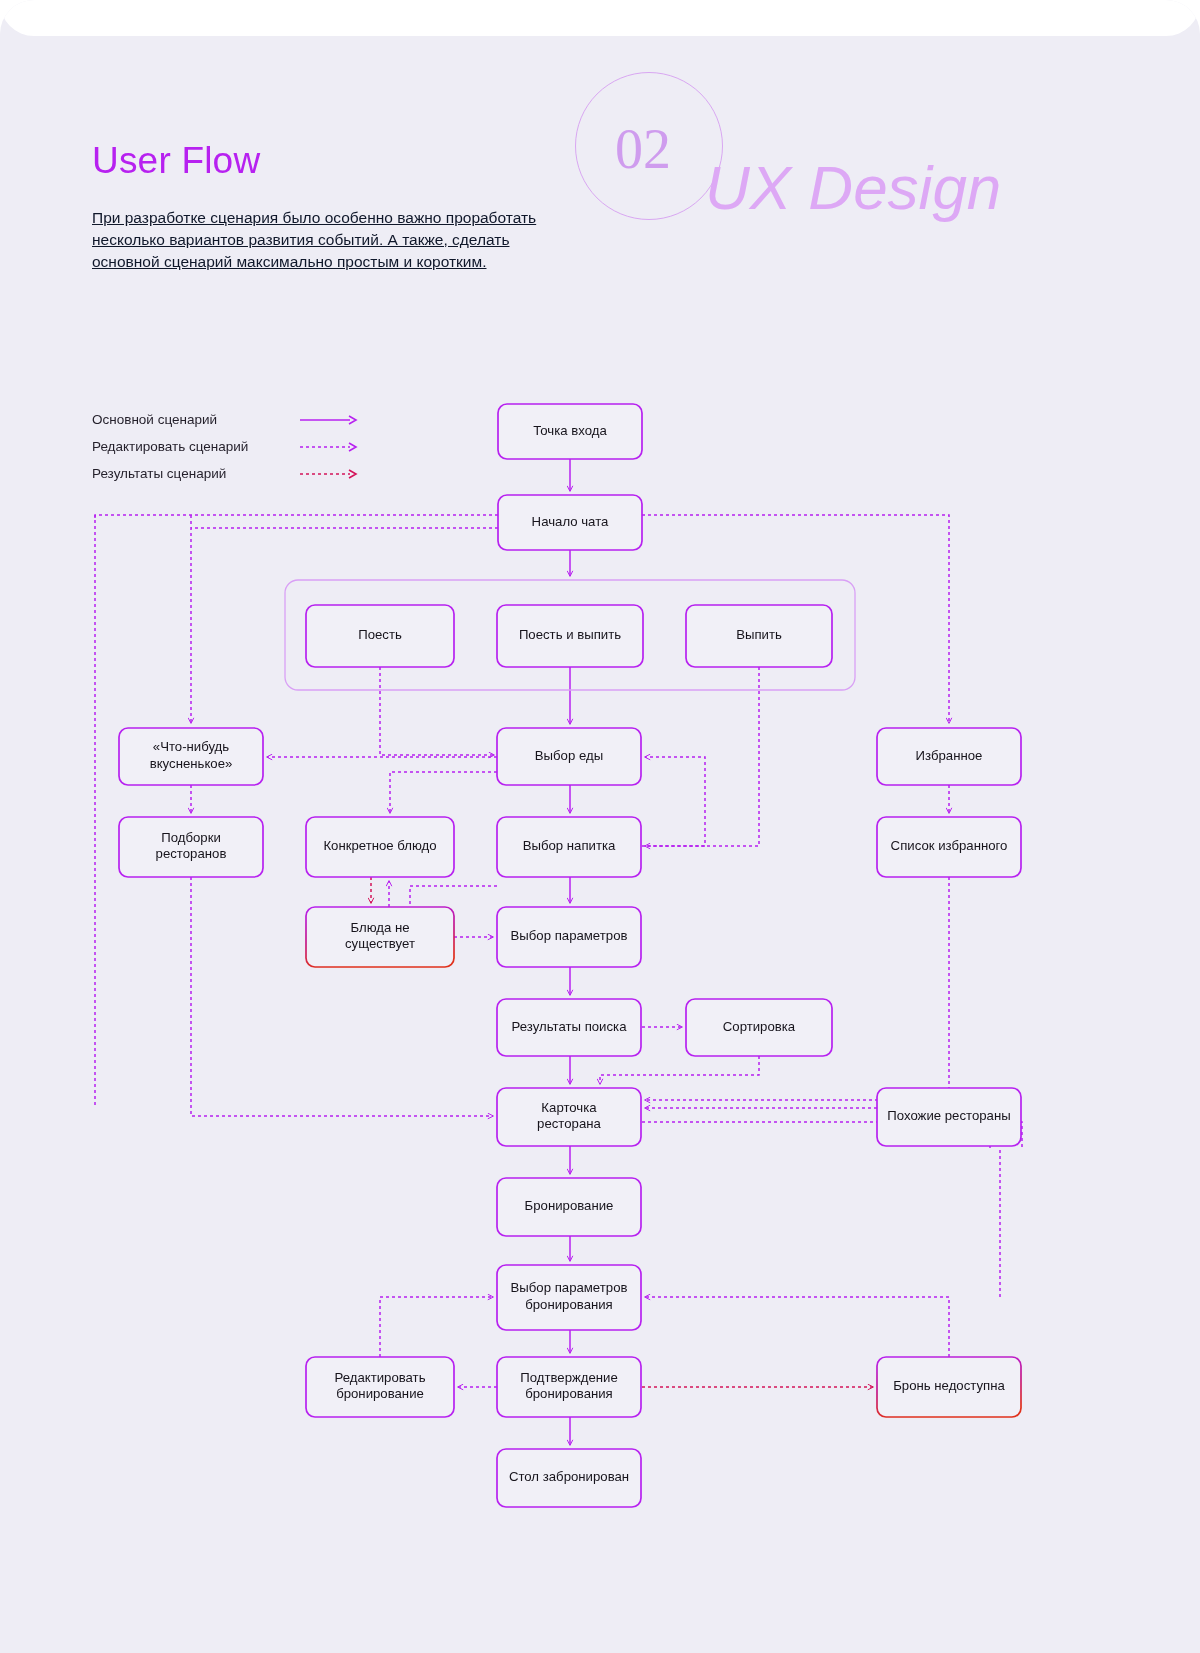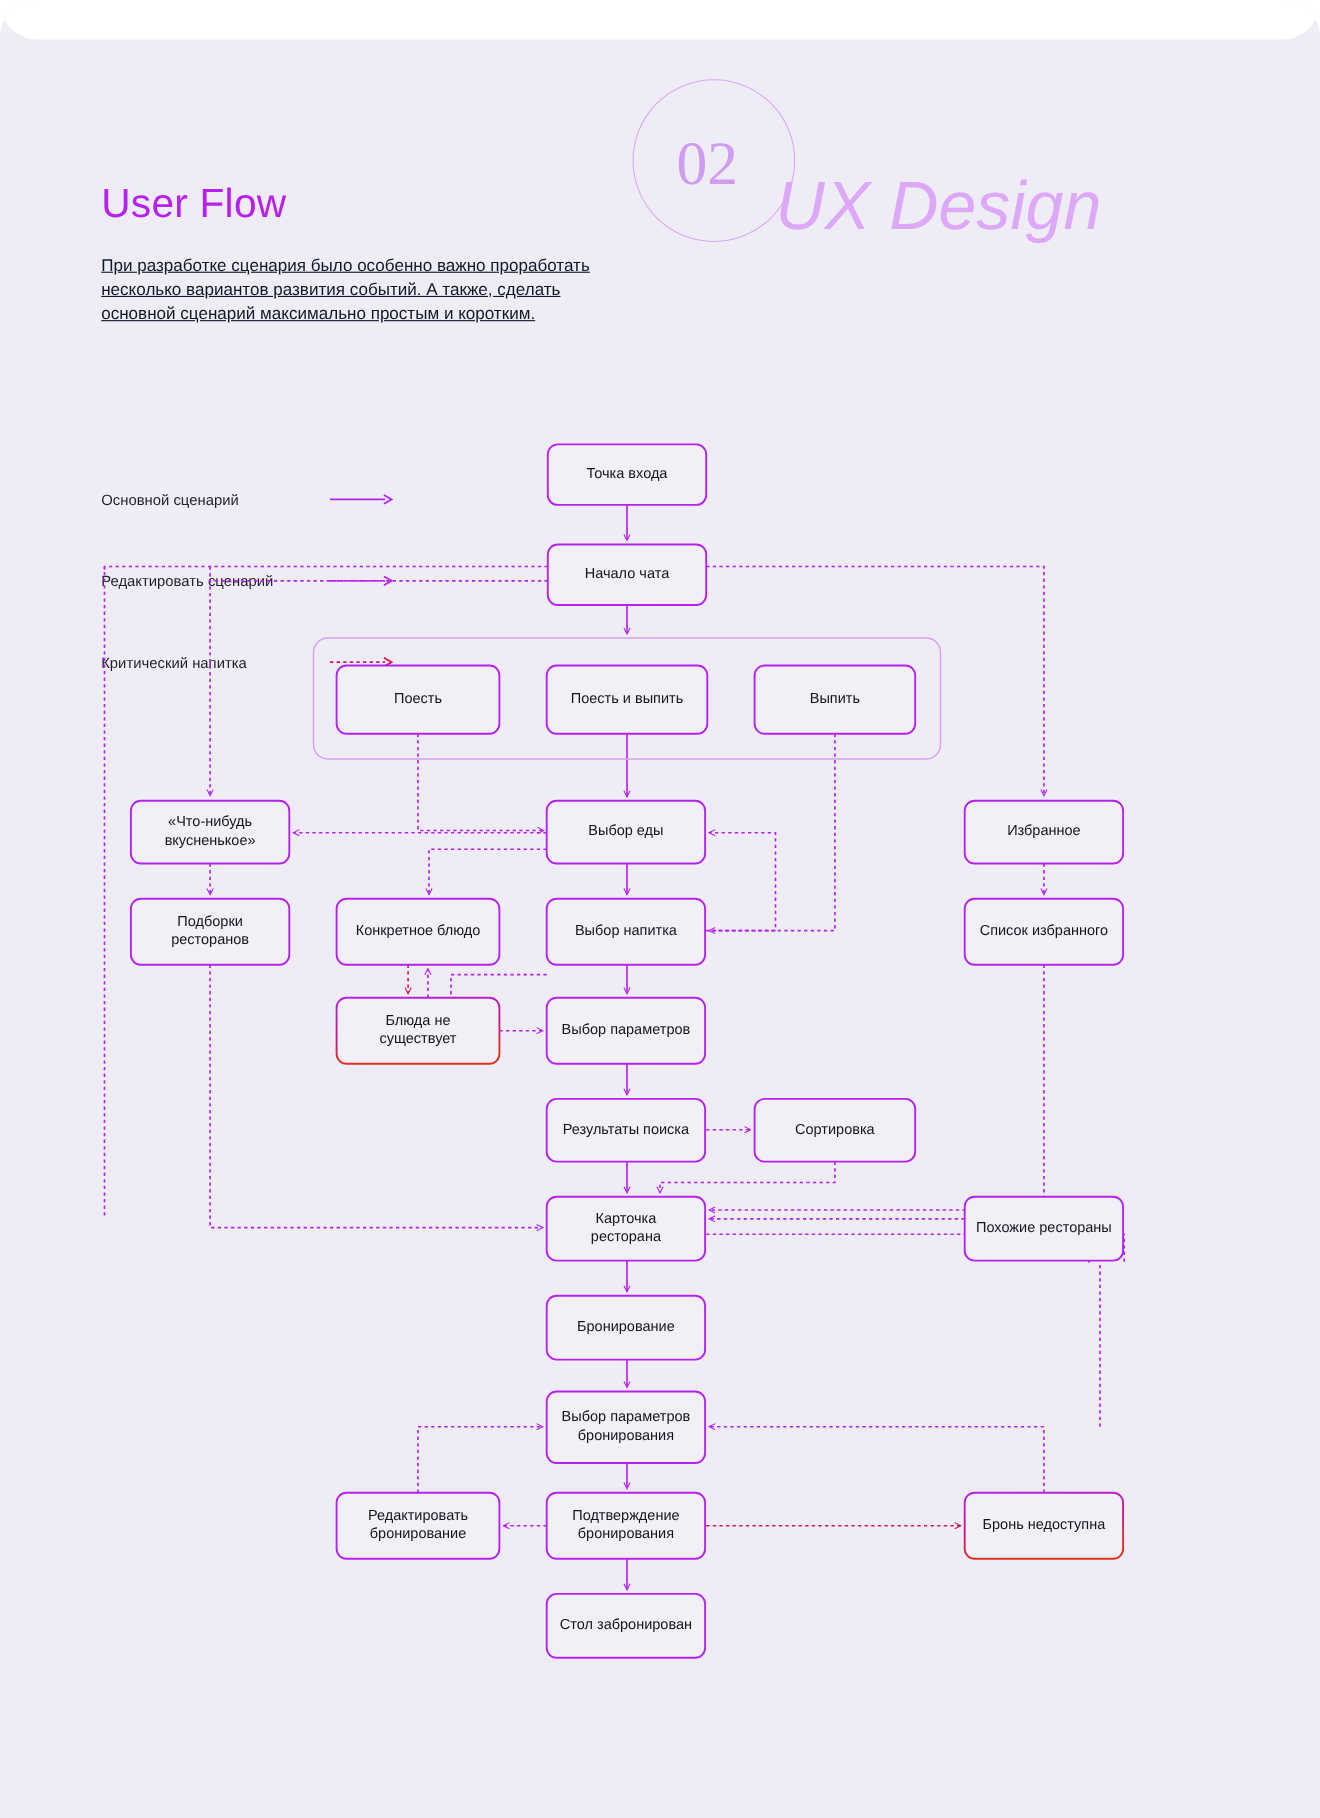--- a/index.html
+++ b/index.html
@@ -17,21 +17,21 @@
     overflow: hidden;
   }
   #top-white {
     position: absolute; left: 0; top: 0;
     width: 1200px; height: 36px;
     background: #ffffff;
     border-radius: 0 0 34px 34px;
   }
 
   
-  #header { position: absolute; left: 92px; top: 140px; width: 520px; margin-top: 24px; }
+  #header { position: absolute; left: 92px; top: 140px; width: 520px; }
   #flow-title {
     font-size: 37px; font-weight: 400; color: #b721f0;
     letter-spacing: 0.2px; line-height: 1.15;
   }
   #flow-desc {
     margin-top: 24px;
     font-size: 15.5px; line-height: 1.42; color: #0f172a;
     max-width: 470px;
     text-decoration: underline;
   }
@@ -51,21 +51,21 @@
   }
   #badge-label {
     position: absolute; left: 130px; top: 85px;
     font-size: 62px; font-weight: 400; color: #dda8f5;
     line-height: 1; white-space: nowrap; font-style: italic;
   }
 
   
   #legend { position: absolute; left: 92px; top: 400px; }
   .legend-row {
-    display: flex; align-items: flex-start; height: 27px; margin-top: 47px;
+    display: flex; align-items: flex-end; height: 27px;
   }
   .legend-label {
     font-size: 13.5px; color: #231f2a; width: 208px;
   }
   .legend-art { width: 60px; height: 14px; }
 
   
   #chart { position: absolute; left: 0; top: 0; width: 1200px; height: 1653px; }
   .node-txt {
     font-family: "Liberation Sans", sans-serif;
@@ -99,21 +99,21 @@
       </svg>
     </div>
     <div class="legend-row">
       <span class="legend-label">Редактировать сценарий</span>
       <svg class="legend-art" viewBox="0 0 60 14">
         <line x1="0" y1="7" x2="50" y2="7" stroke="#b721f0" stroke-width="1.6" stroke-dasharray="3 3"></line>
         <path d="M49 3 L56 7 L49 11" fill="none" stroke="#b721f0" stroke-width="1.6"></path>
       </svg>
     </div>
     <div class="legend-row">
-      <span class="legend-label">Критический напитка</span>
+      <span class="legend-label">Результаты сценарий</span>
       <svg class="legend-art" viewBox="0 0 60 14">
         <line x1="0" y1="7" x2="50" y2="7" stroke="#d4145a" stroke-width="1.6" stroke-dasharray="3 3"></line>
         <path d="M49 3 L56 7 L49 11" fill="none" stroke="#d4145a" stroke-width="1.6"></path>
       </svg>
     </div>
   </div>
 
   <svg id="chart" viewBox="0 0 1200 1653">
     <defs>
       <linearGradient id="critGrad" x1="0" y1="0" x2="0.25" y2="1">

